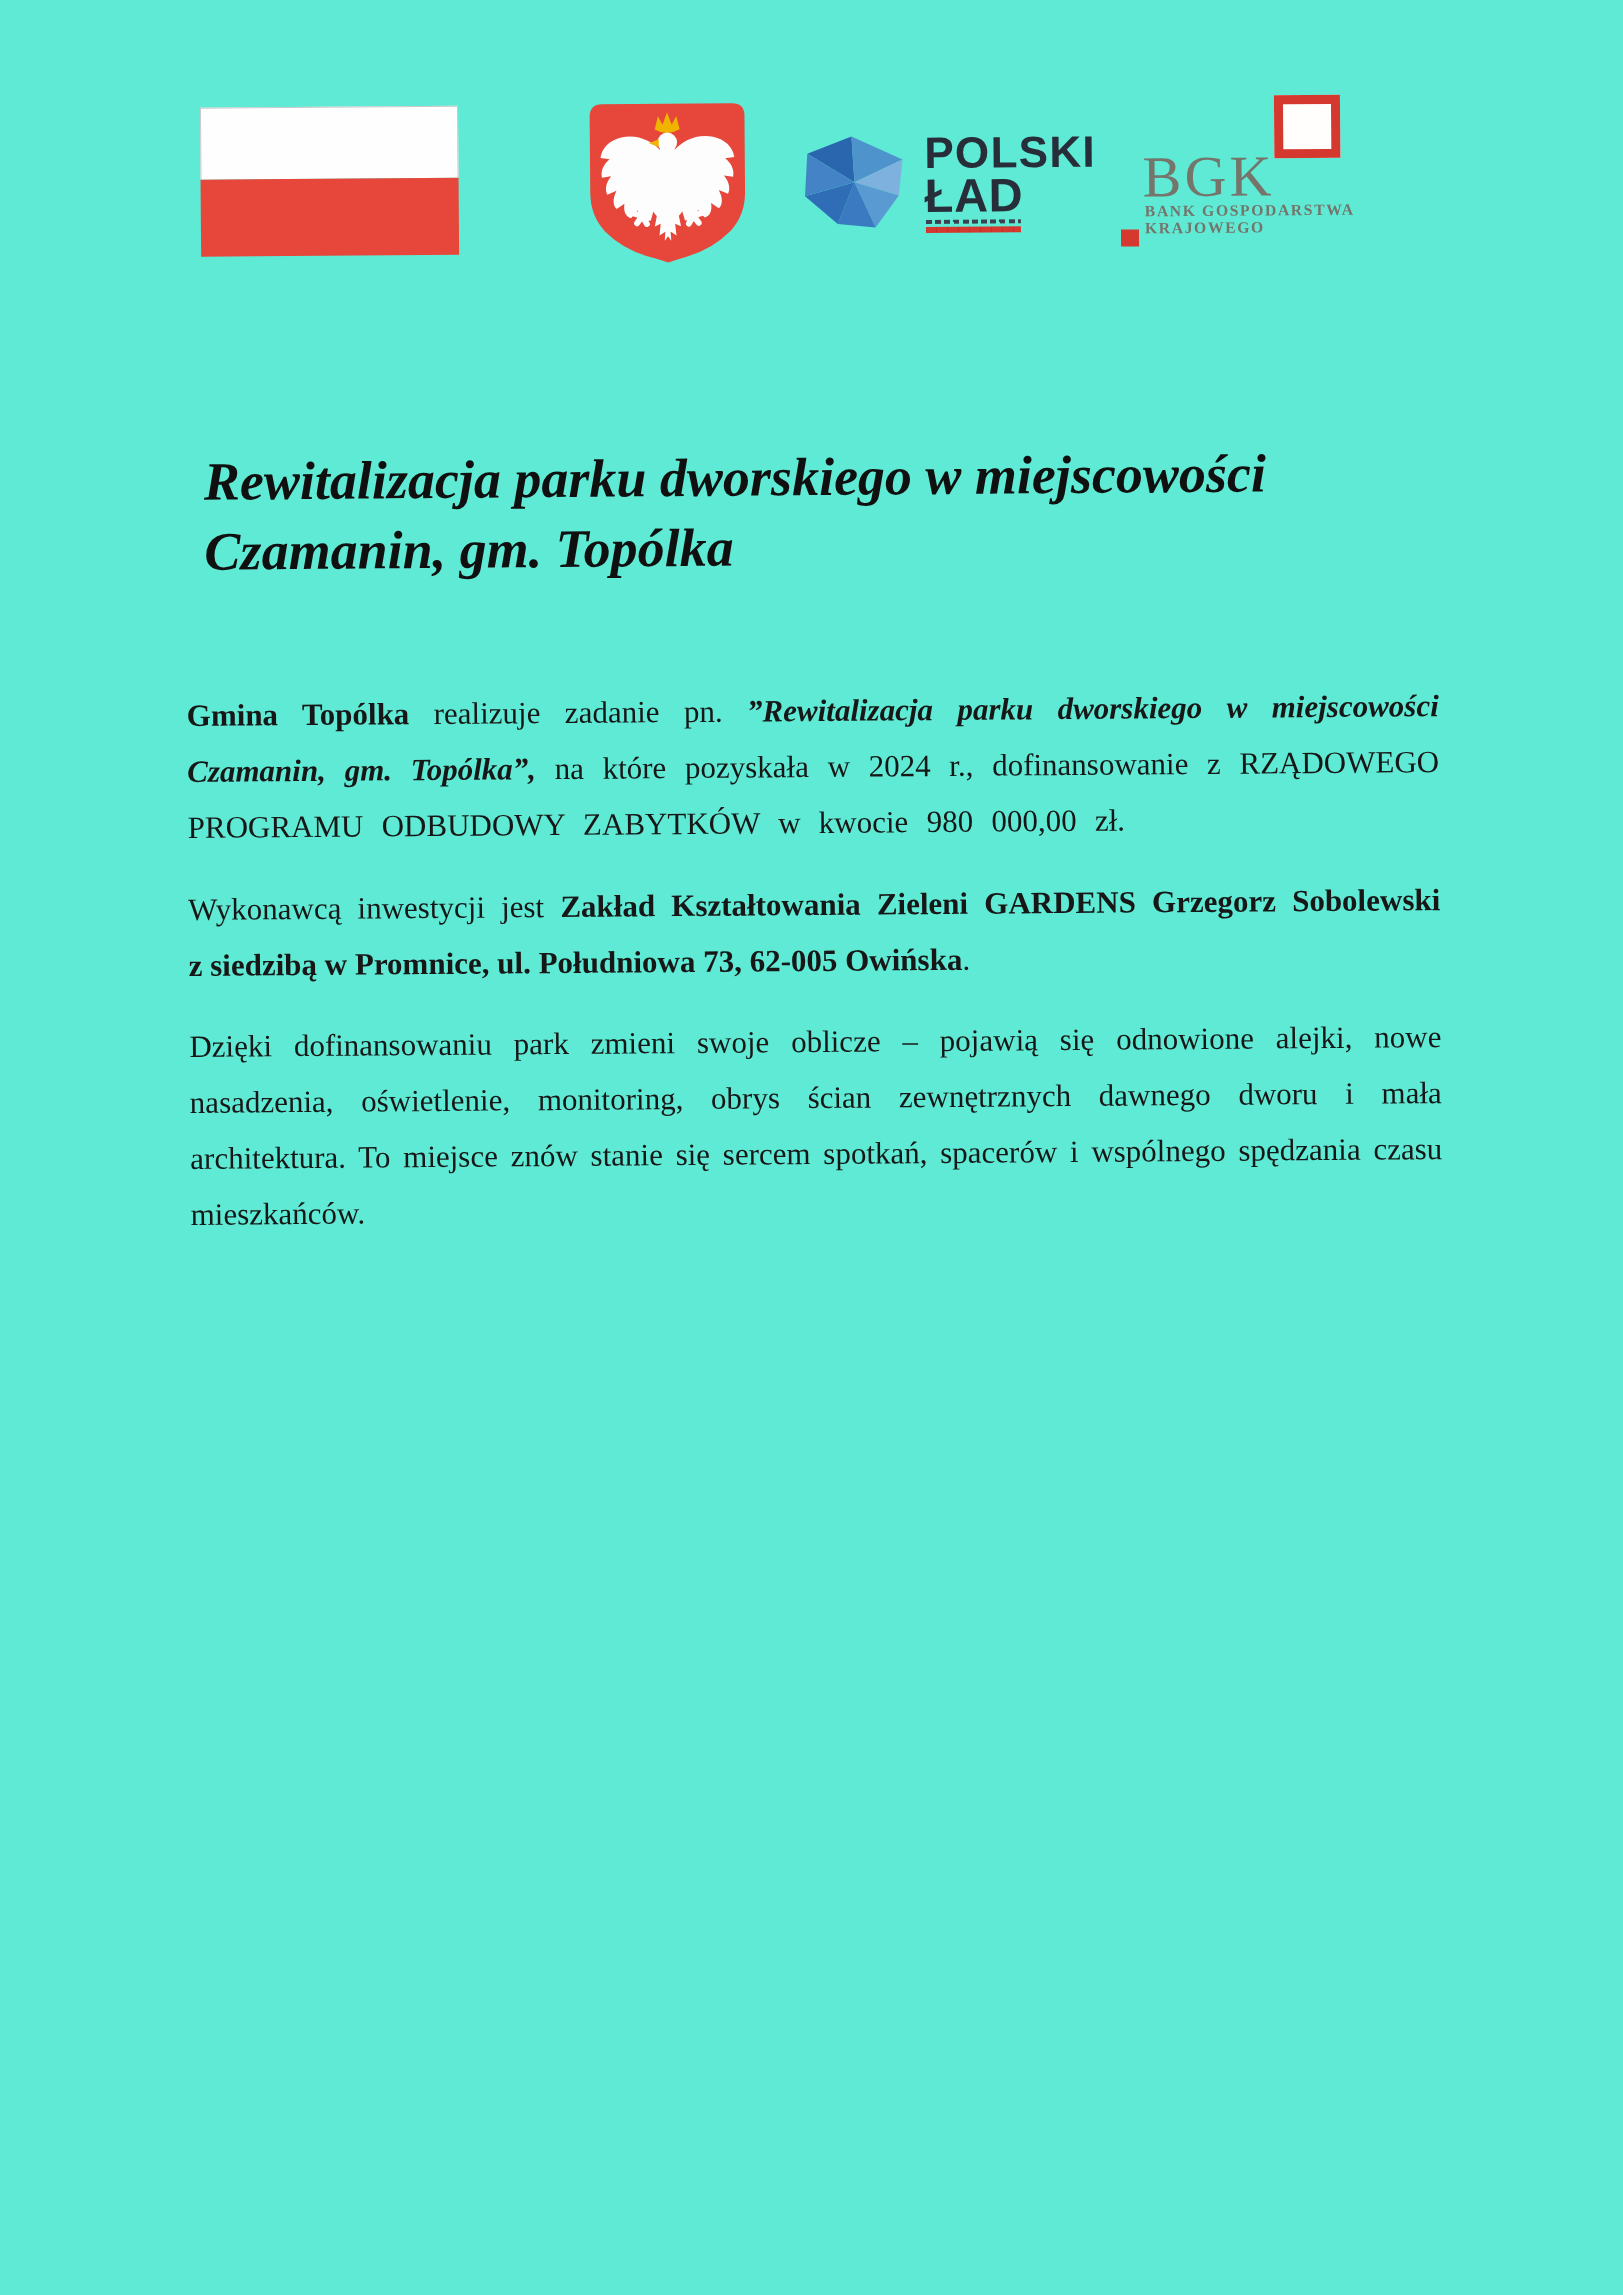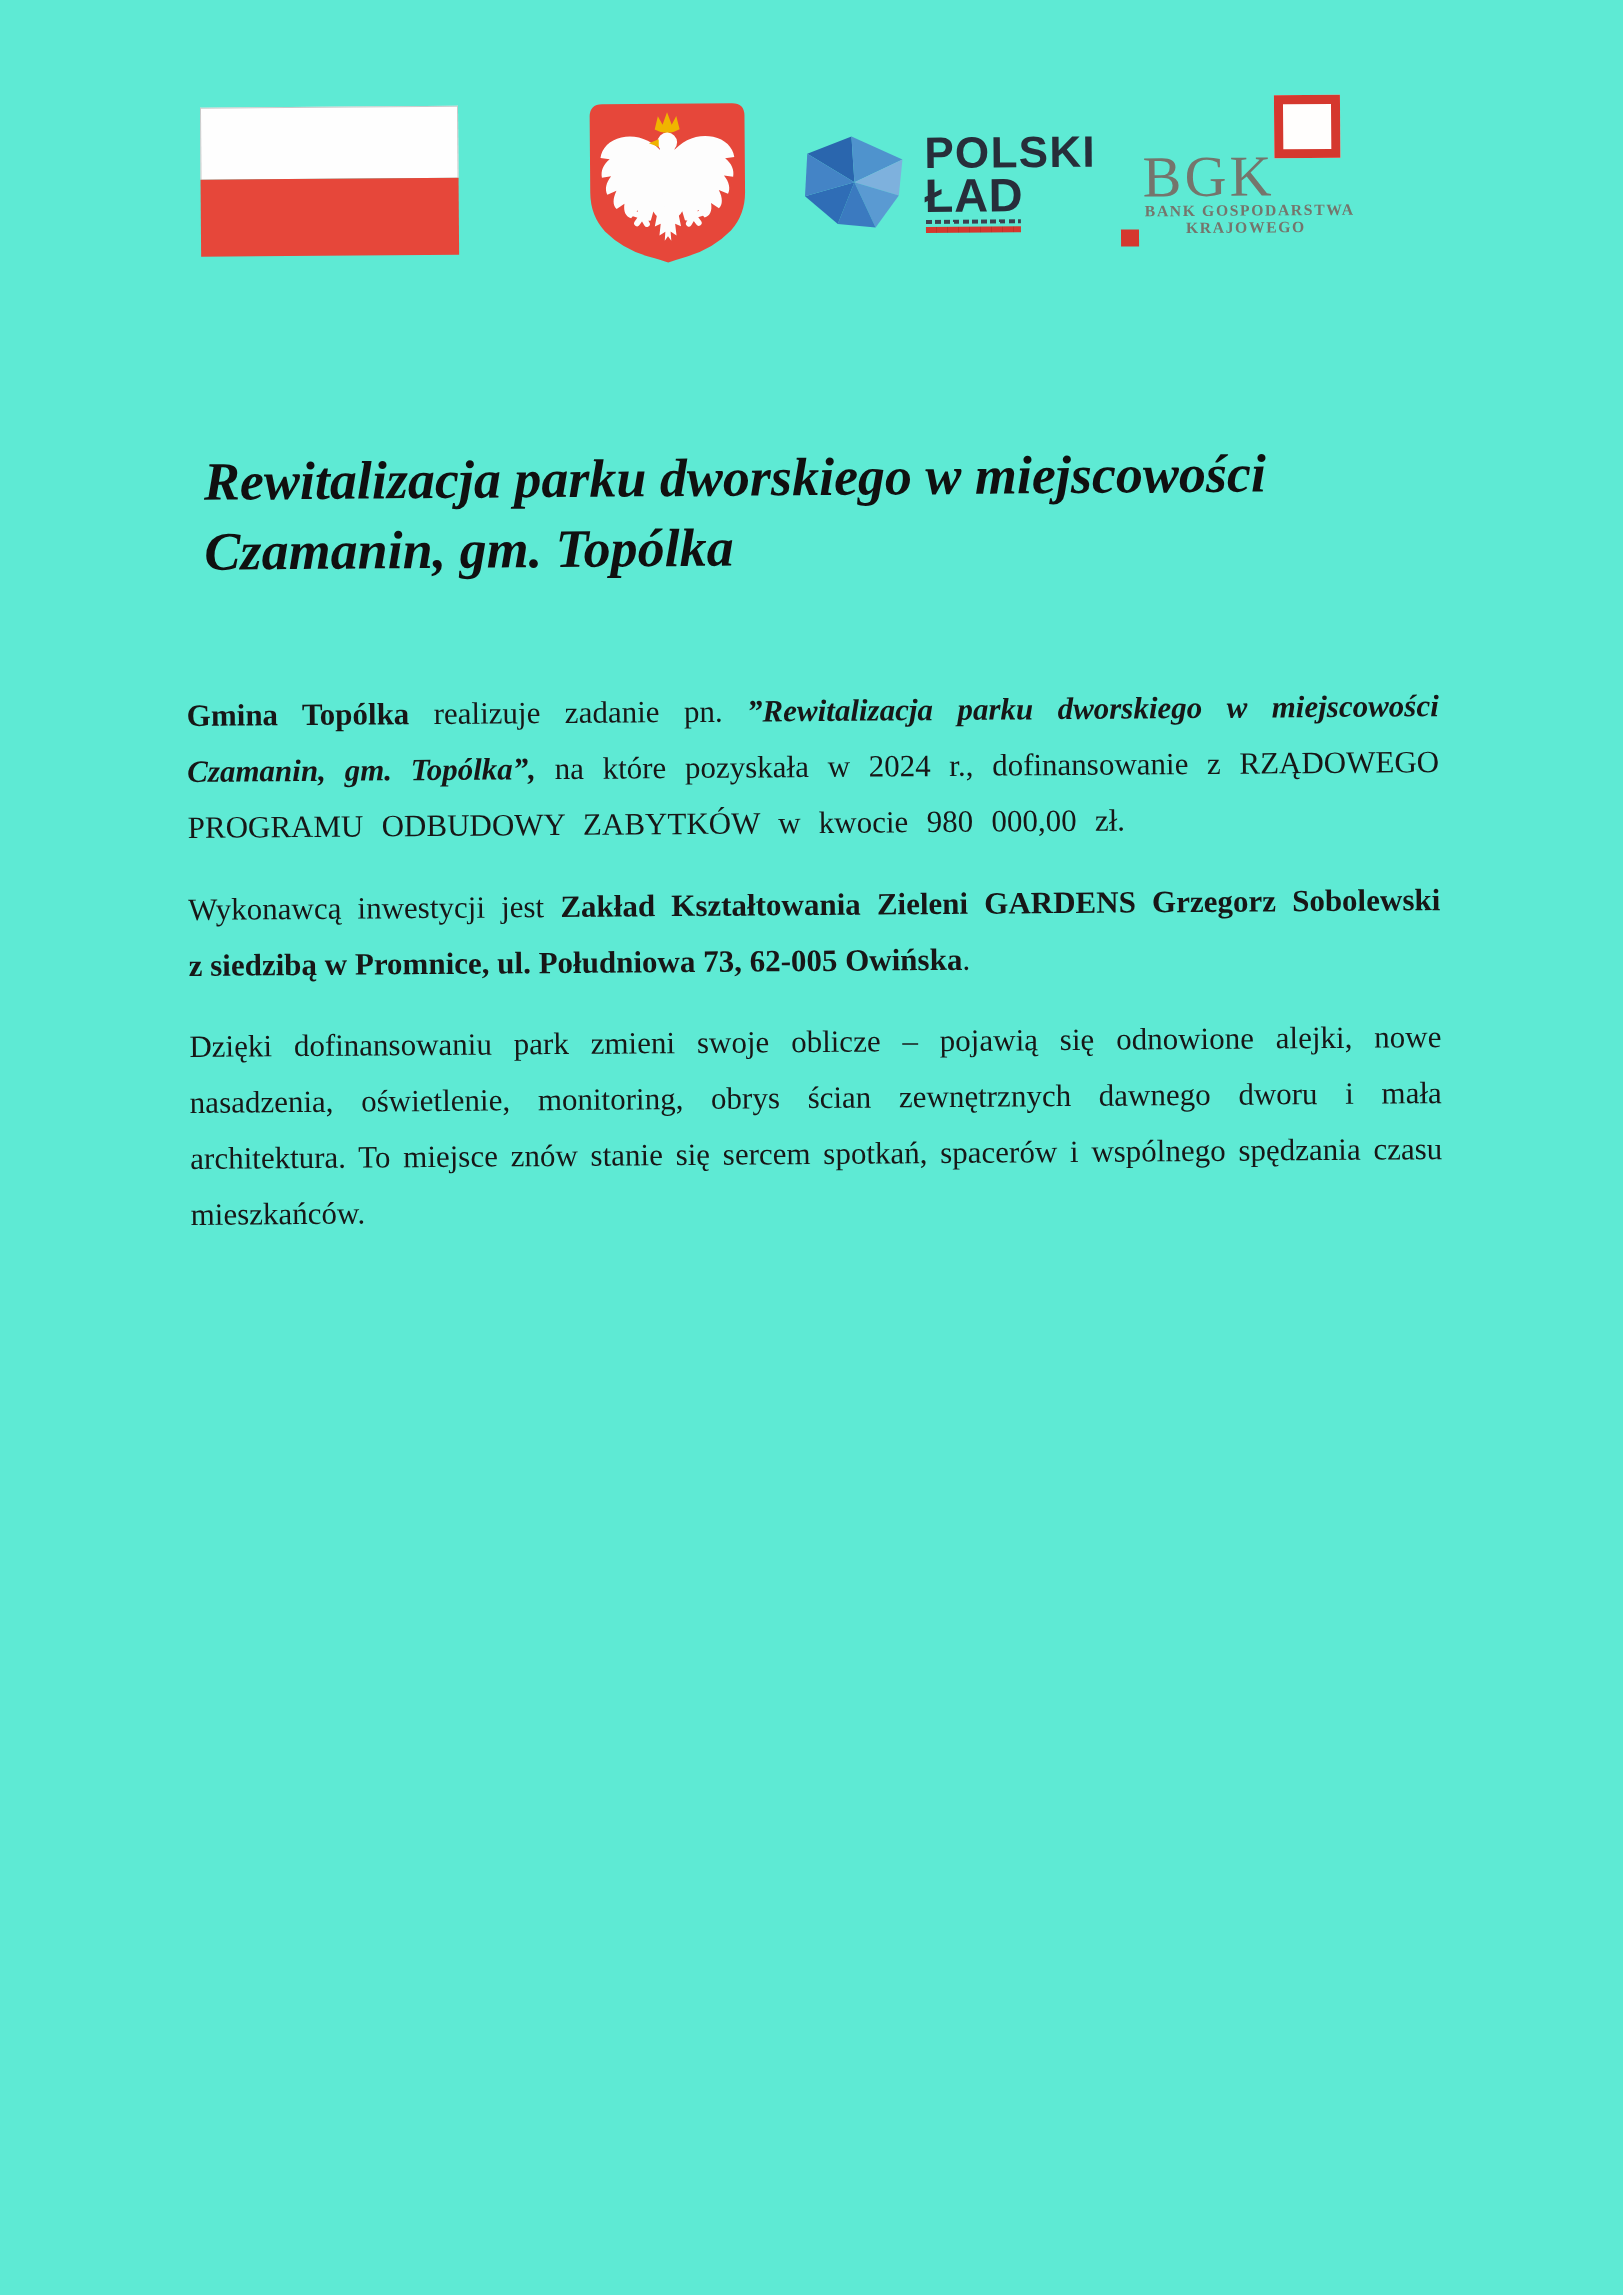--- a/index.html
+++ b/index.html
@@ -48,21 +48,21 @@
   .bgk-acronym{
     position:absolute;left:1148px;top:151px;
     font-size:58px;letter-spacing:3.3px;color:#75756c;line-height:1;font-weight:500;
   }
   .bgk-sub1{
     position:absolute;left:1150px;top:206px;
     font-size:15.7px;letter-spacing:1.6px;color:#75756c;line-height:1;font-weight:600;
   }
   .bgk-sub2{
     position:absolute;left:1150px;top:223px;
-    font-size:15.7px;letter-spacing:1.6px;color:#75756c;line-height:1;font-weight:600;margin-left:41px;
+    font-size:15.7px;letter-spacing:1.6px;color:#75756c;line-height:1;font-weight:600;
   }
   .bgk-dot{position:absolute;left:1126px;top:232px;width:18.3px;height:17px;background:#d5382e;}
   
   .doc-title{position:absolute;left:207px;top:442px;margin:0;font-weight:bold;font-style:italic;color:#101010;}
   .t-line{display:block;font-size:54px;line-height:70px;white-space:nowrap;}
   
   .para{position:absolute;left:188px;width:1252px;margin:0;font-size:31px;line-height:56px;color:#171717;}
   #p1{top:683px;}
   #p2{top:877px;}
   #p3{top:1014px;}

